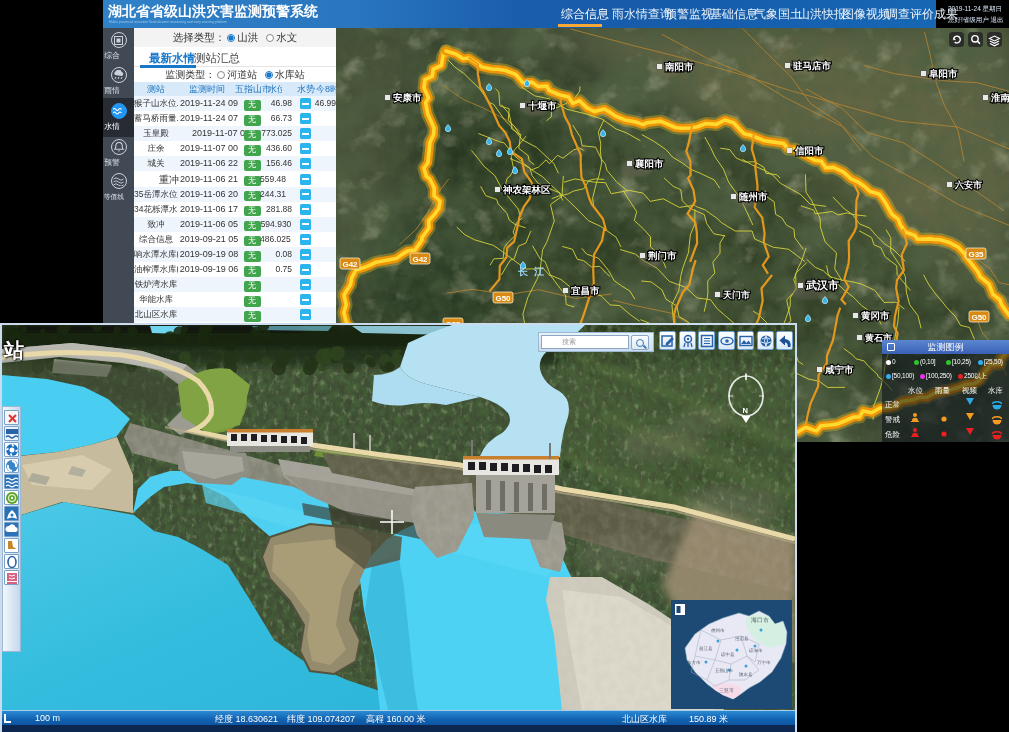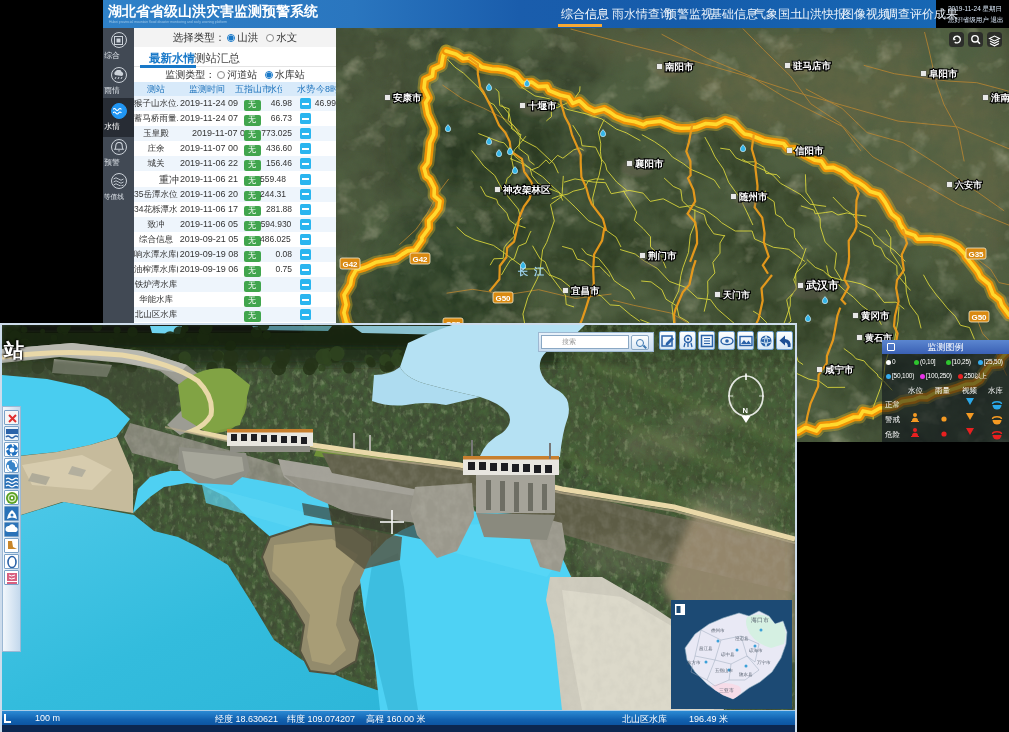--- a/index.html
+++ b/index.html
@@ -1020,17 +1020,17 @@
         </g>
       </svg>
     </div>
     <div id="d3bar">
       <div style="position:absolute;left:2px;top:3px;width:7px;height:9px;border-left:2px solid #fff;border-bottom:2px solid #fff"></div>
       <div class="bartx" style="left:33px">100 m</div>
       <div class="bartx" style="left:213px">经度 18.630621</div>
       <div class="bartx" style="left:285px">纬度 109.074207</div>
       <div class="bartx" style="left:364px">高程 160.00 米</div>
       <div class="bartx" style="left:620px">北山区水库</div>
-      <div class="bartx" style="left:687px">196.49 米</div>
+      <div class="bartx" style="left:687px">150.89 米</div>
     </div>
     <div id="d3bot"></div>
   </div>
 </div>
 
 </body></html>

